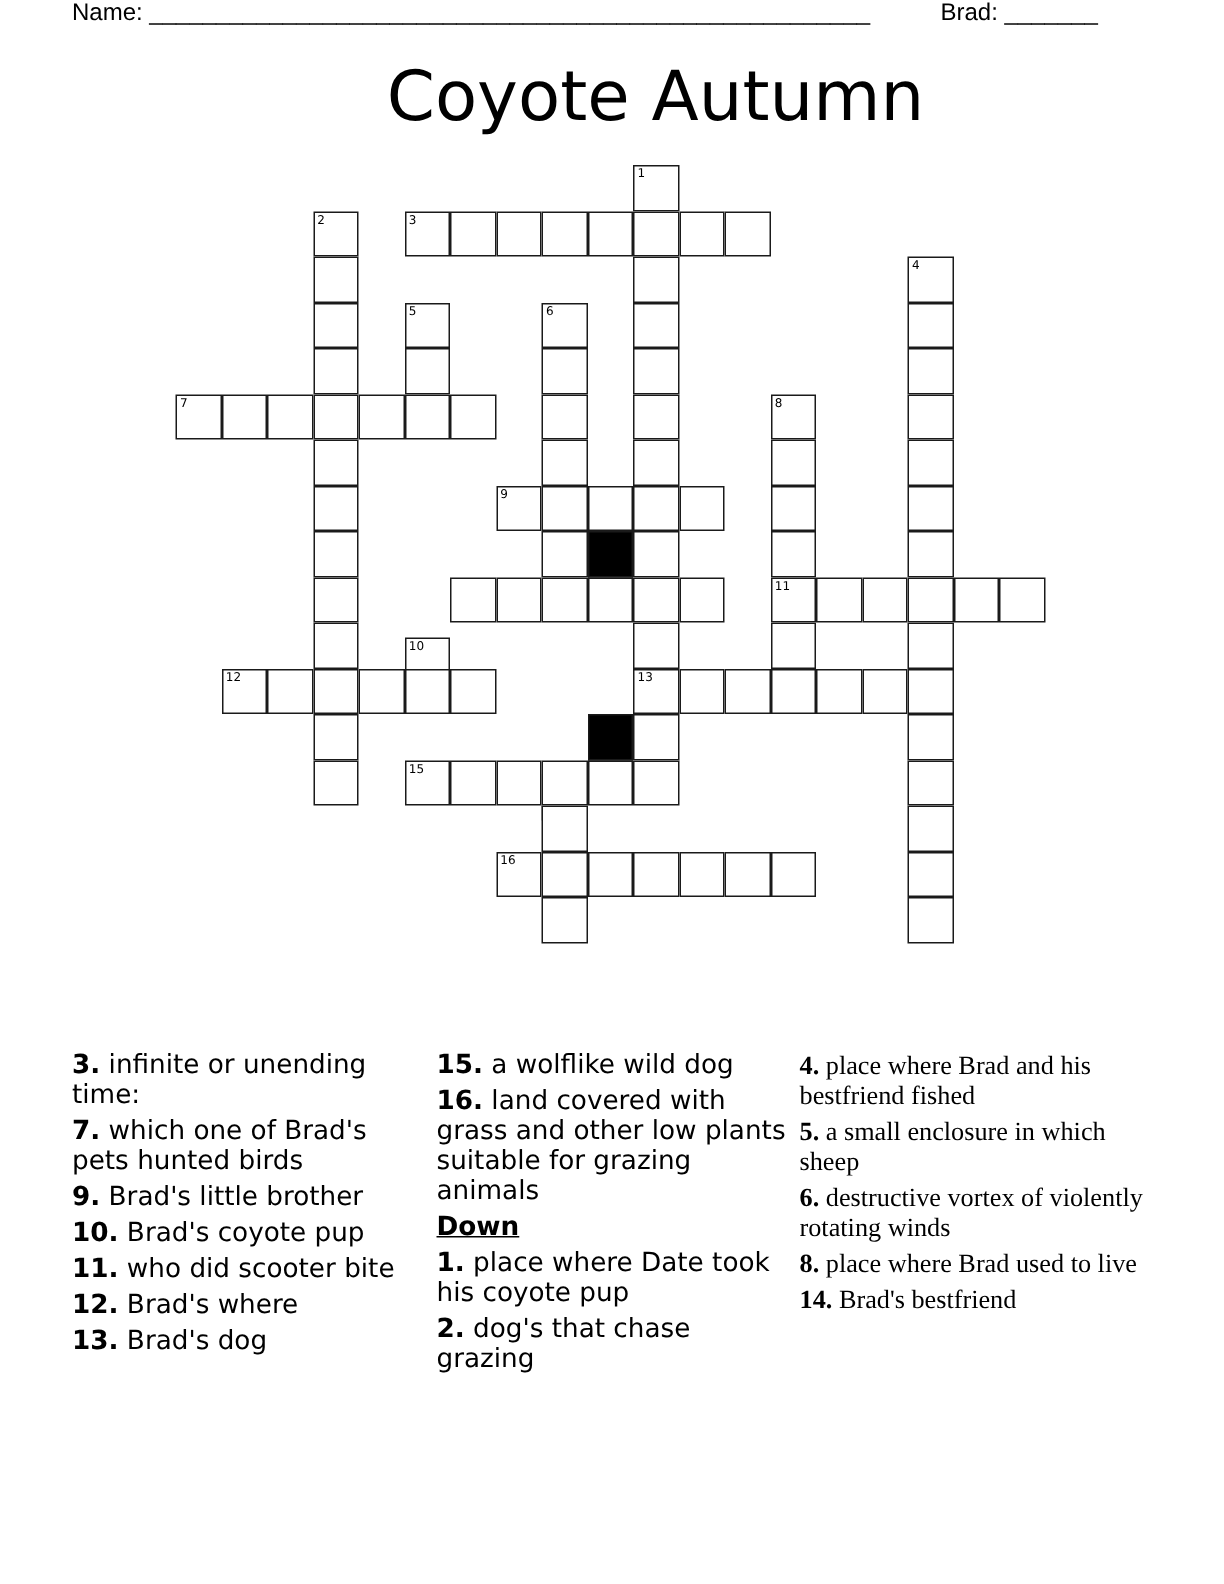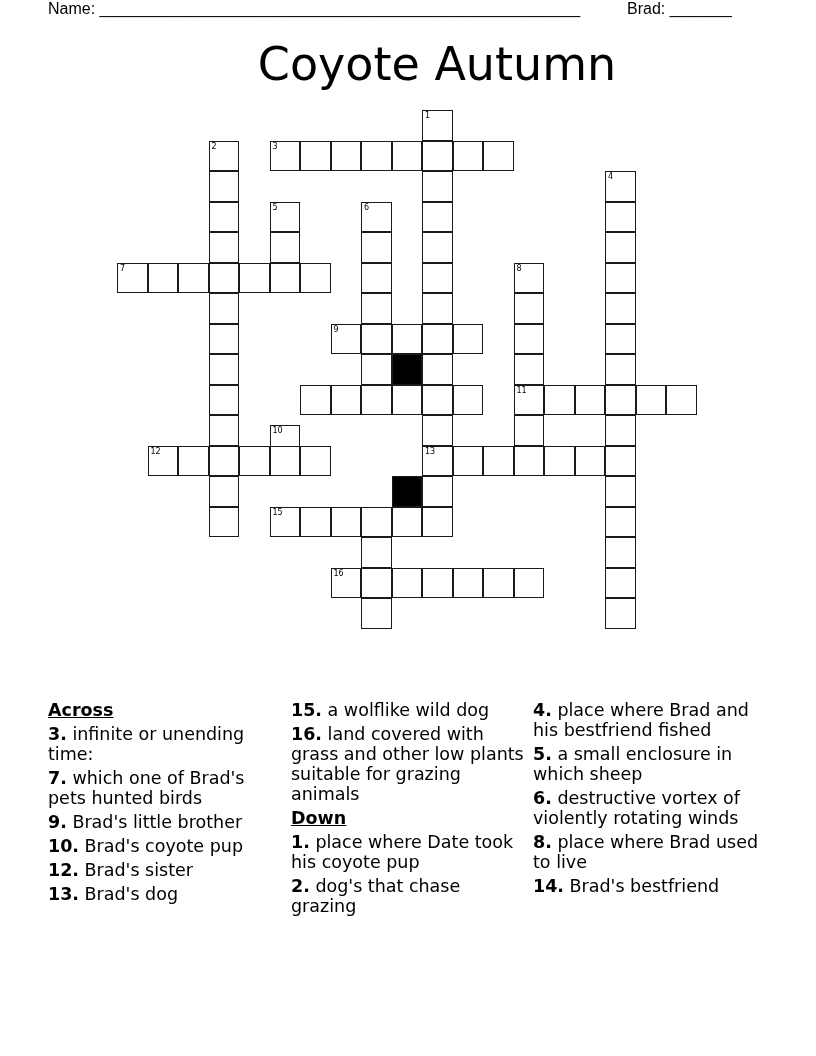--- a/index.html
+++ b/index.html
@@ -7,21 +7,21 @@
   .header-row { position: absolute; top: 0; left: 48px; font-family: "Liberation Sans", sans-serif; font-size: 16px; line-height: 18px; }
   .header-row.date { left: 627px; }
   .title { position: absolute; top: 34px; left: 0; width: 816px; text-align: center; font-family: "DejaVu Sans", sans-serif; font-size: 46px; line-height: 60px; letter-spacing: 0px; }
   .grid { position: absolute; left: 0; top: 0; width: 816px; height: 660px; }
   .cell { position: absolute; width: 30.5px; height: 30.5px; box-sizing: border-box; border: 1.5px solid #1a1a1a; background: #fff; }
   .cell.black { background: #000; }
   .cell .num { position: absolute; top: 1px; left: 2px; font-size: 8px; line-height: 8px; font-family: "DejaVu Sans", sans-serif; }
   .clues { position: absolute; top: 700px; font-size: 17.5px; line-height: 20px; font-family: "DejaVu Sans", sans-serif; }
   .clues.col1 { left: 48px; width: 235px; }
   .clues.col2 { left: 291px; width: 235px; }
-  .clues.col3 { left: 533px; width: 240px; }
+  .clues.col3 { left: 533px; width: 240px; font-family: Liberation Serif, serif; }
   .clue-heading { text-decoration: underline; font-weight: bold; margin-bottom: 4px; display: block; }
   .clue { display: block; margin-bottom: 4px; }
   .clue .n { font-weight: bold; }
 </style>
 </head>
 <body>
 
 <div class="header-row">Name: ______________________________________________________</div>
 <div class="header-row date">Brad: _______</div>
 
@@ -165,26 +165,26 @@
     <div class="cell" style="left: 483px; top: 567.5px;"></div>
     <div class="cell" style="left: 513.5px; top: 567.5px;"></div>
     <div class="cell" style="left: 605px; top: 567.5px;"></div>
     <div class="cell" style="left: 361px; top: 598px;"></div>
     <div class="cell" style="left: 605px; top: 598px;"></div>
     <div class="cell black" style="left: 391.5px; top: 354px;"></div>
     <div class="cell black" style="left: 391.5px; top: 476px;"></div>
   </div>
 
 <div class="clues col1">
-  <span class="clue-heading">Across</span>
   <span class="clue"><span class="n">3.</span><span> infinite or unending time:</span></span>
   <span class="clue"><span class="n">7.</span><span> which one of Brad's pets hunted birds</span></span>
   <span class="clue"><span class="n">9.</span><span> Brad's little brother</span></span>
   <span class="clue"><span class="n">10.</span><span> Brad's coyote pup</span></span>
-  <span class="clue"><span class="n">12.</span><span> Brad's sister</span></span>
+  <span class="clue"><span class="n">11.</span><span> who did scooter bite</span></span>
+  <span class="clue"><span class="n">12.</span><span> Brad's where</span></span>
   <span class="clue"><span class="n">13.</span><span> Brad's dog</span></span>
 </div>
 
 <div class="clues col2">
   <span class="clue"><span class="n">15.</span><span> a wolflike wild dog</span></span>
   <span class="clue"><span class="n">16.</span><span> land covered with grass and other low plants suitable for grazing animals</span></span>
   <span class="clue-heading">Down</span>
   <span class="clue"><span class="n">1.</span><span> place where Date took his coyote pup</span></span>
   <span class="clue"><span class="n">2.</span><span> dog's that chase grazing</span></span>
 </div>

